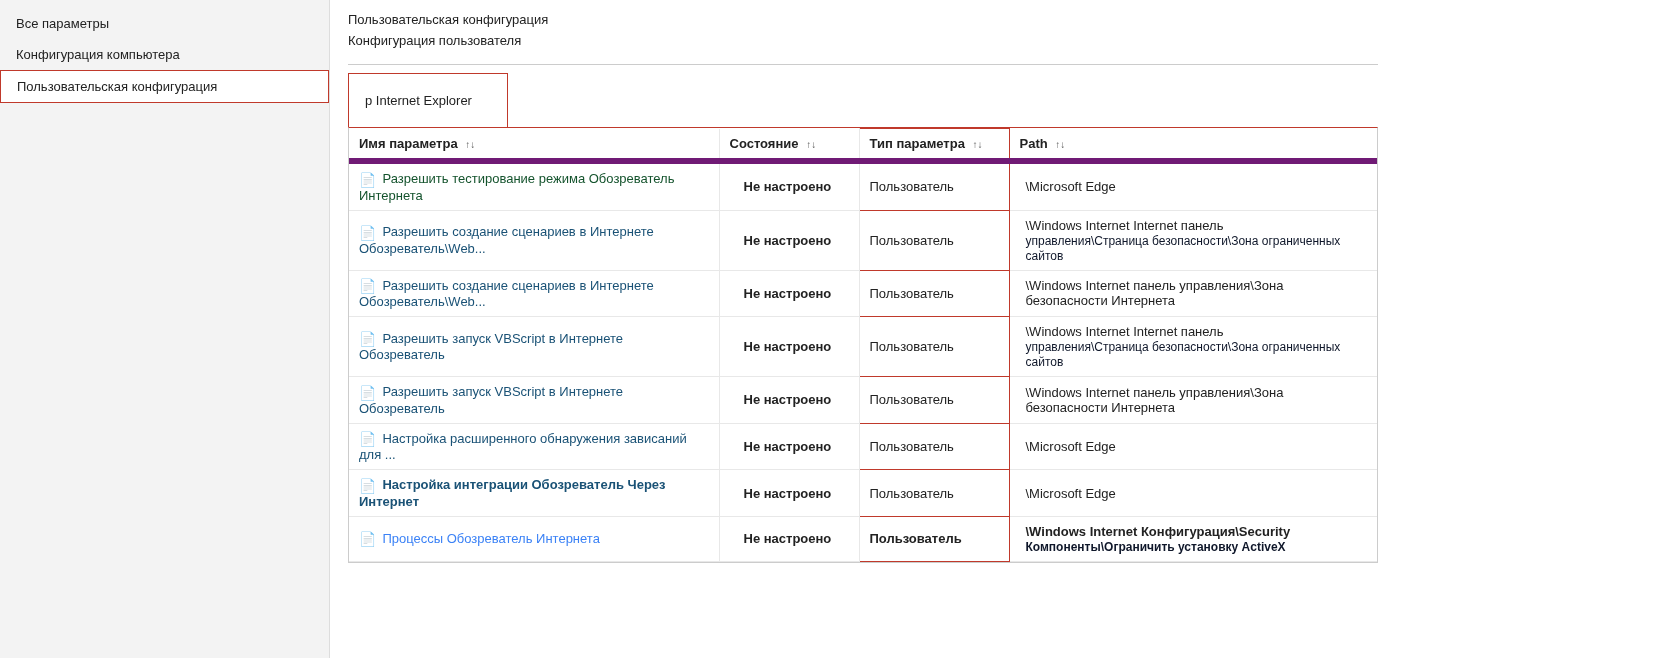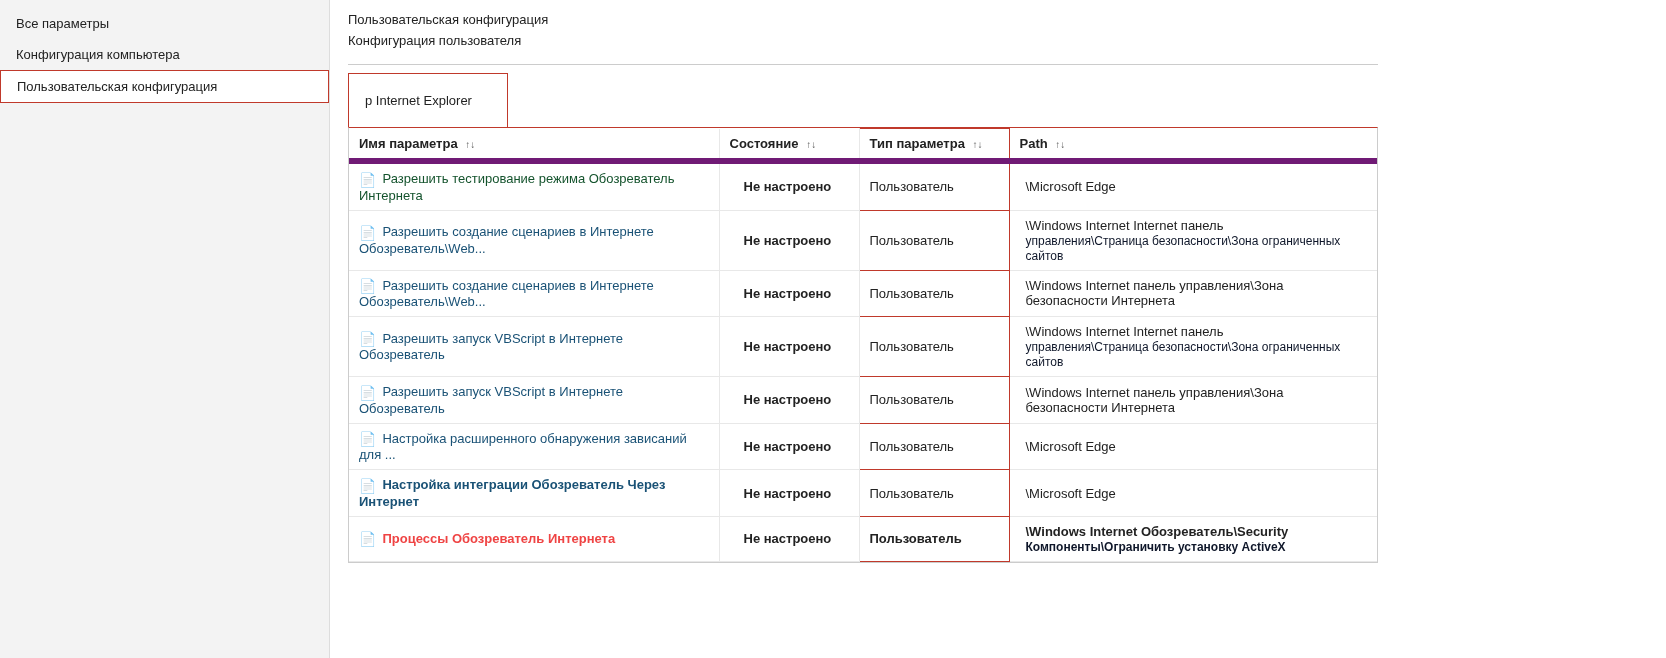--- a/index.html
+++ b/index.html
@@ -242,22 +242,22 @@
               <td class="col-type">Пользователь</td>
               <td class="col-path"><span class="path-main">\Microsoft Edge</span></td>
             </tr>
             <tr>
               <td class="col-name"><span class="doc-icon">📄</span><span style="color:#1a5276; font-weight:700">Настройка интеграции Обозреватель Через Интернет</span></td>
               <td class="col-status">Не настроено</td>
               <td class="col-type">Пользователь</td>
               <td class="col-path"><span class="path-main">\Microsoft Edge</span></td>
             </tr>
             <tr class="row-bold">
-              <td class="col-name"><span class="doc-icon">📄</span><span style="color:#ef4444; font-weight:700">Процессы Обозреватель Интернета</span></td>
-              <td class="col-status">Не настроено</td>
-              <td class="col-type">Пользователь</td>
-              <td class="col-path"><span class="path-main">\Windows Internet Обозреватель\Security</span><br><span class="path-sub">Компоненты\Ограничить установку ActiveX</span></td>
+              <td class="col-name"><span class="doc-icon">📄</span><span style="color:#3b82f6; font-weight:400">Процессы Обозреватель Интернета</span></td>
+              <td class="col-status">Не настроено</td>
+              <td class="col-type">Пользователь</td>
+              <td class="col-path"><span class="path-main">\Windows Internet Конфигурация\Security</span><br><span class="path-sub">Компоненты\Ограничить установку ActiveX</span></td>
             </tr>
           </tbody>
       </table>
     </div>
   </div>
 </div>
 
 </body></html>

